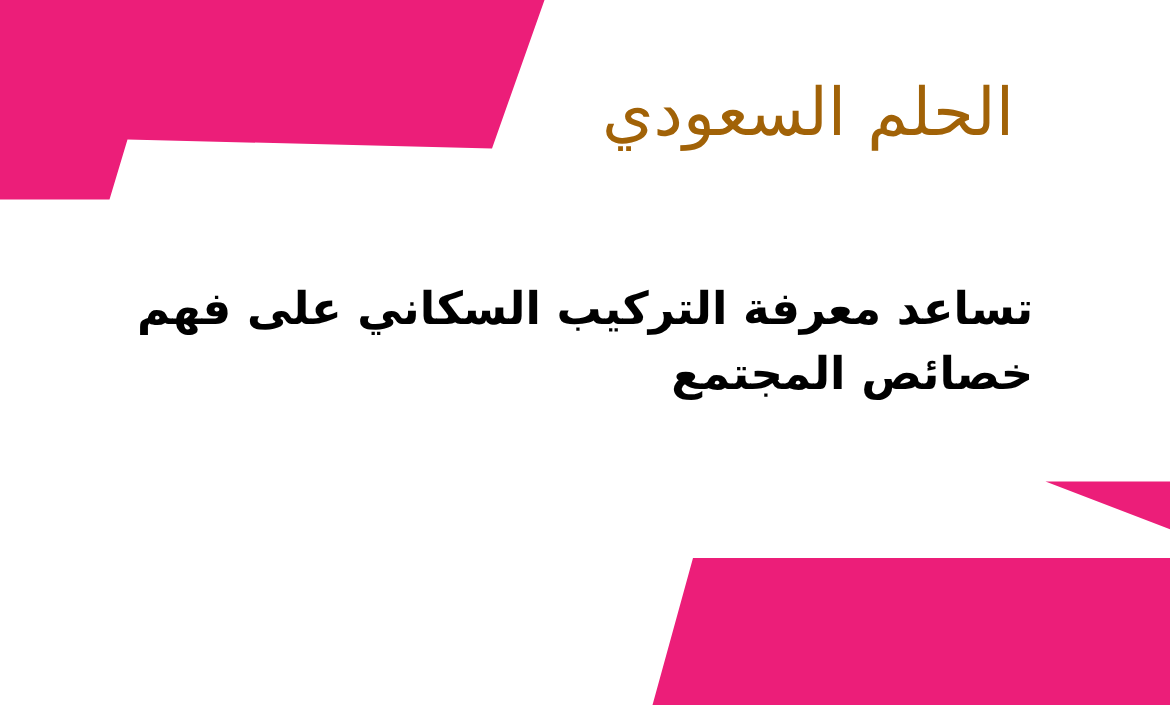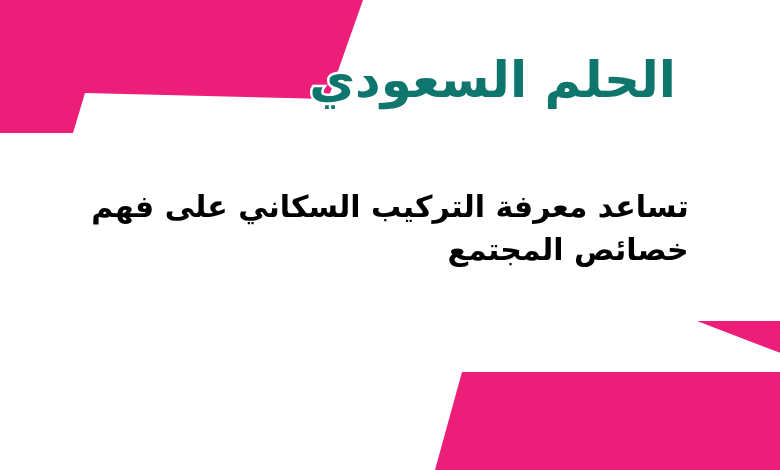--- a/index.html
+++ b/index.html
@@ -25,26 +25,26 @@
     width: 780px;
     height: 470px;
     pointer-events: none;
   }
   
   .brand-title {
     position: absolute;
     right: 104px;
     top: 44px;
     font-family: "DejaVu Sans", sans-serif;
-    font-size: 50px;
-    font-weight: bold;
+    font-size: 44px;
+    font-weight: normal;
     line-height: 1.45;
     direction: rtl;
     unicode-bidi: bidi-override;
-    color: #0f766e;
+    color: #a16207;
     -webkit-text-stroke: 5px #ffffff;
     paint-order: stroke fill;
     text-shadow:
        0 0 0 #ffffff;
     white-space: nowrap;
   }
   
   .headline-wrap {
     position: absolute;
     left: 0;

